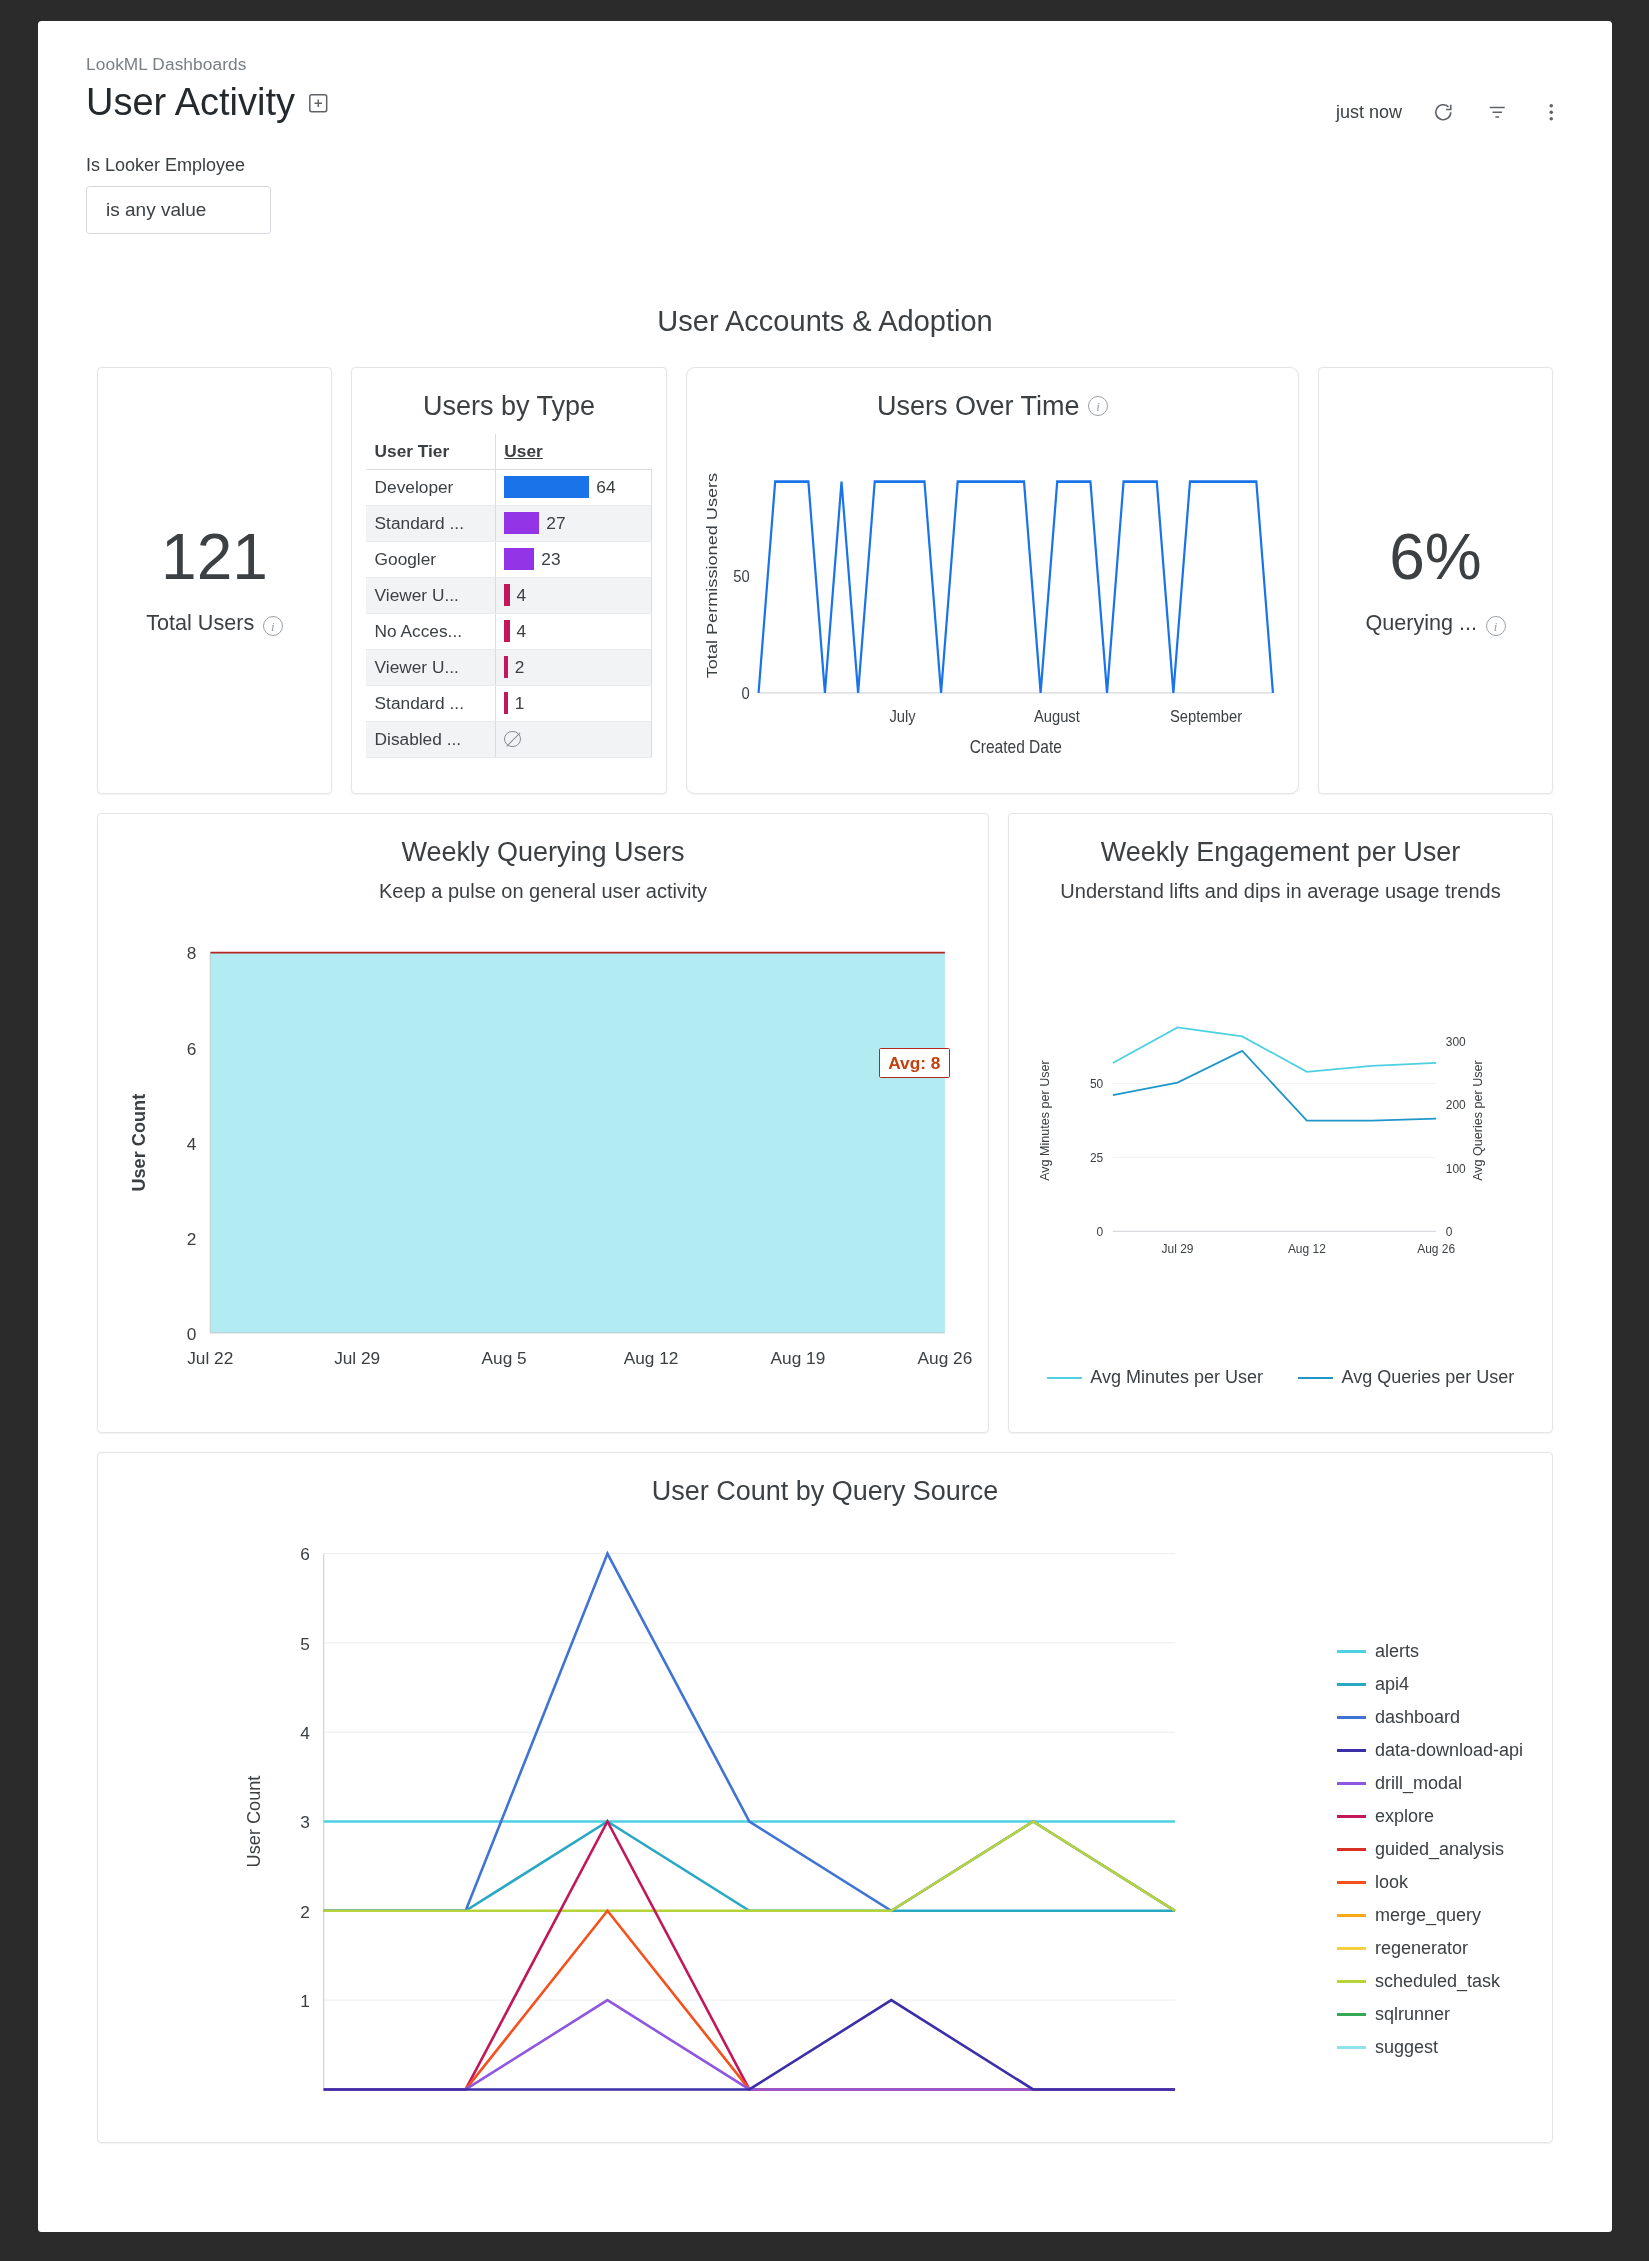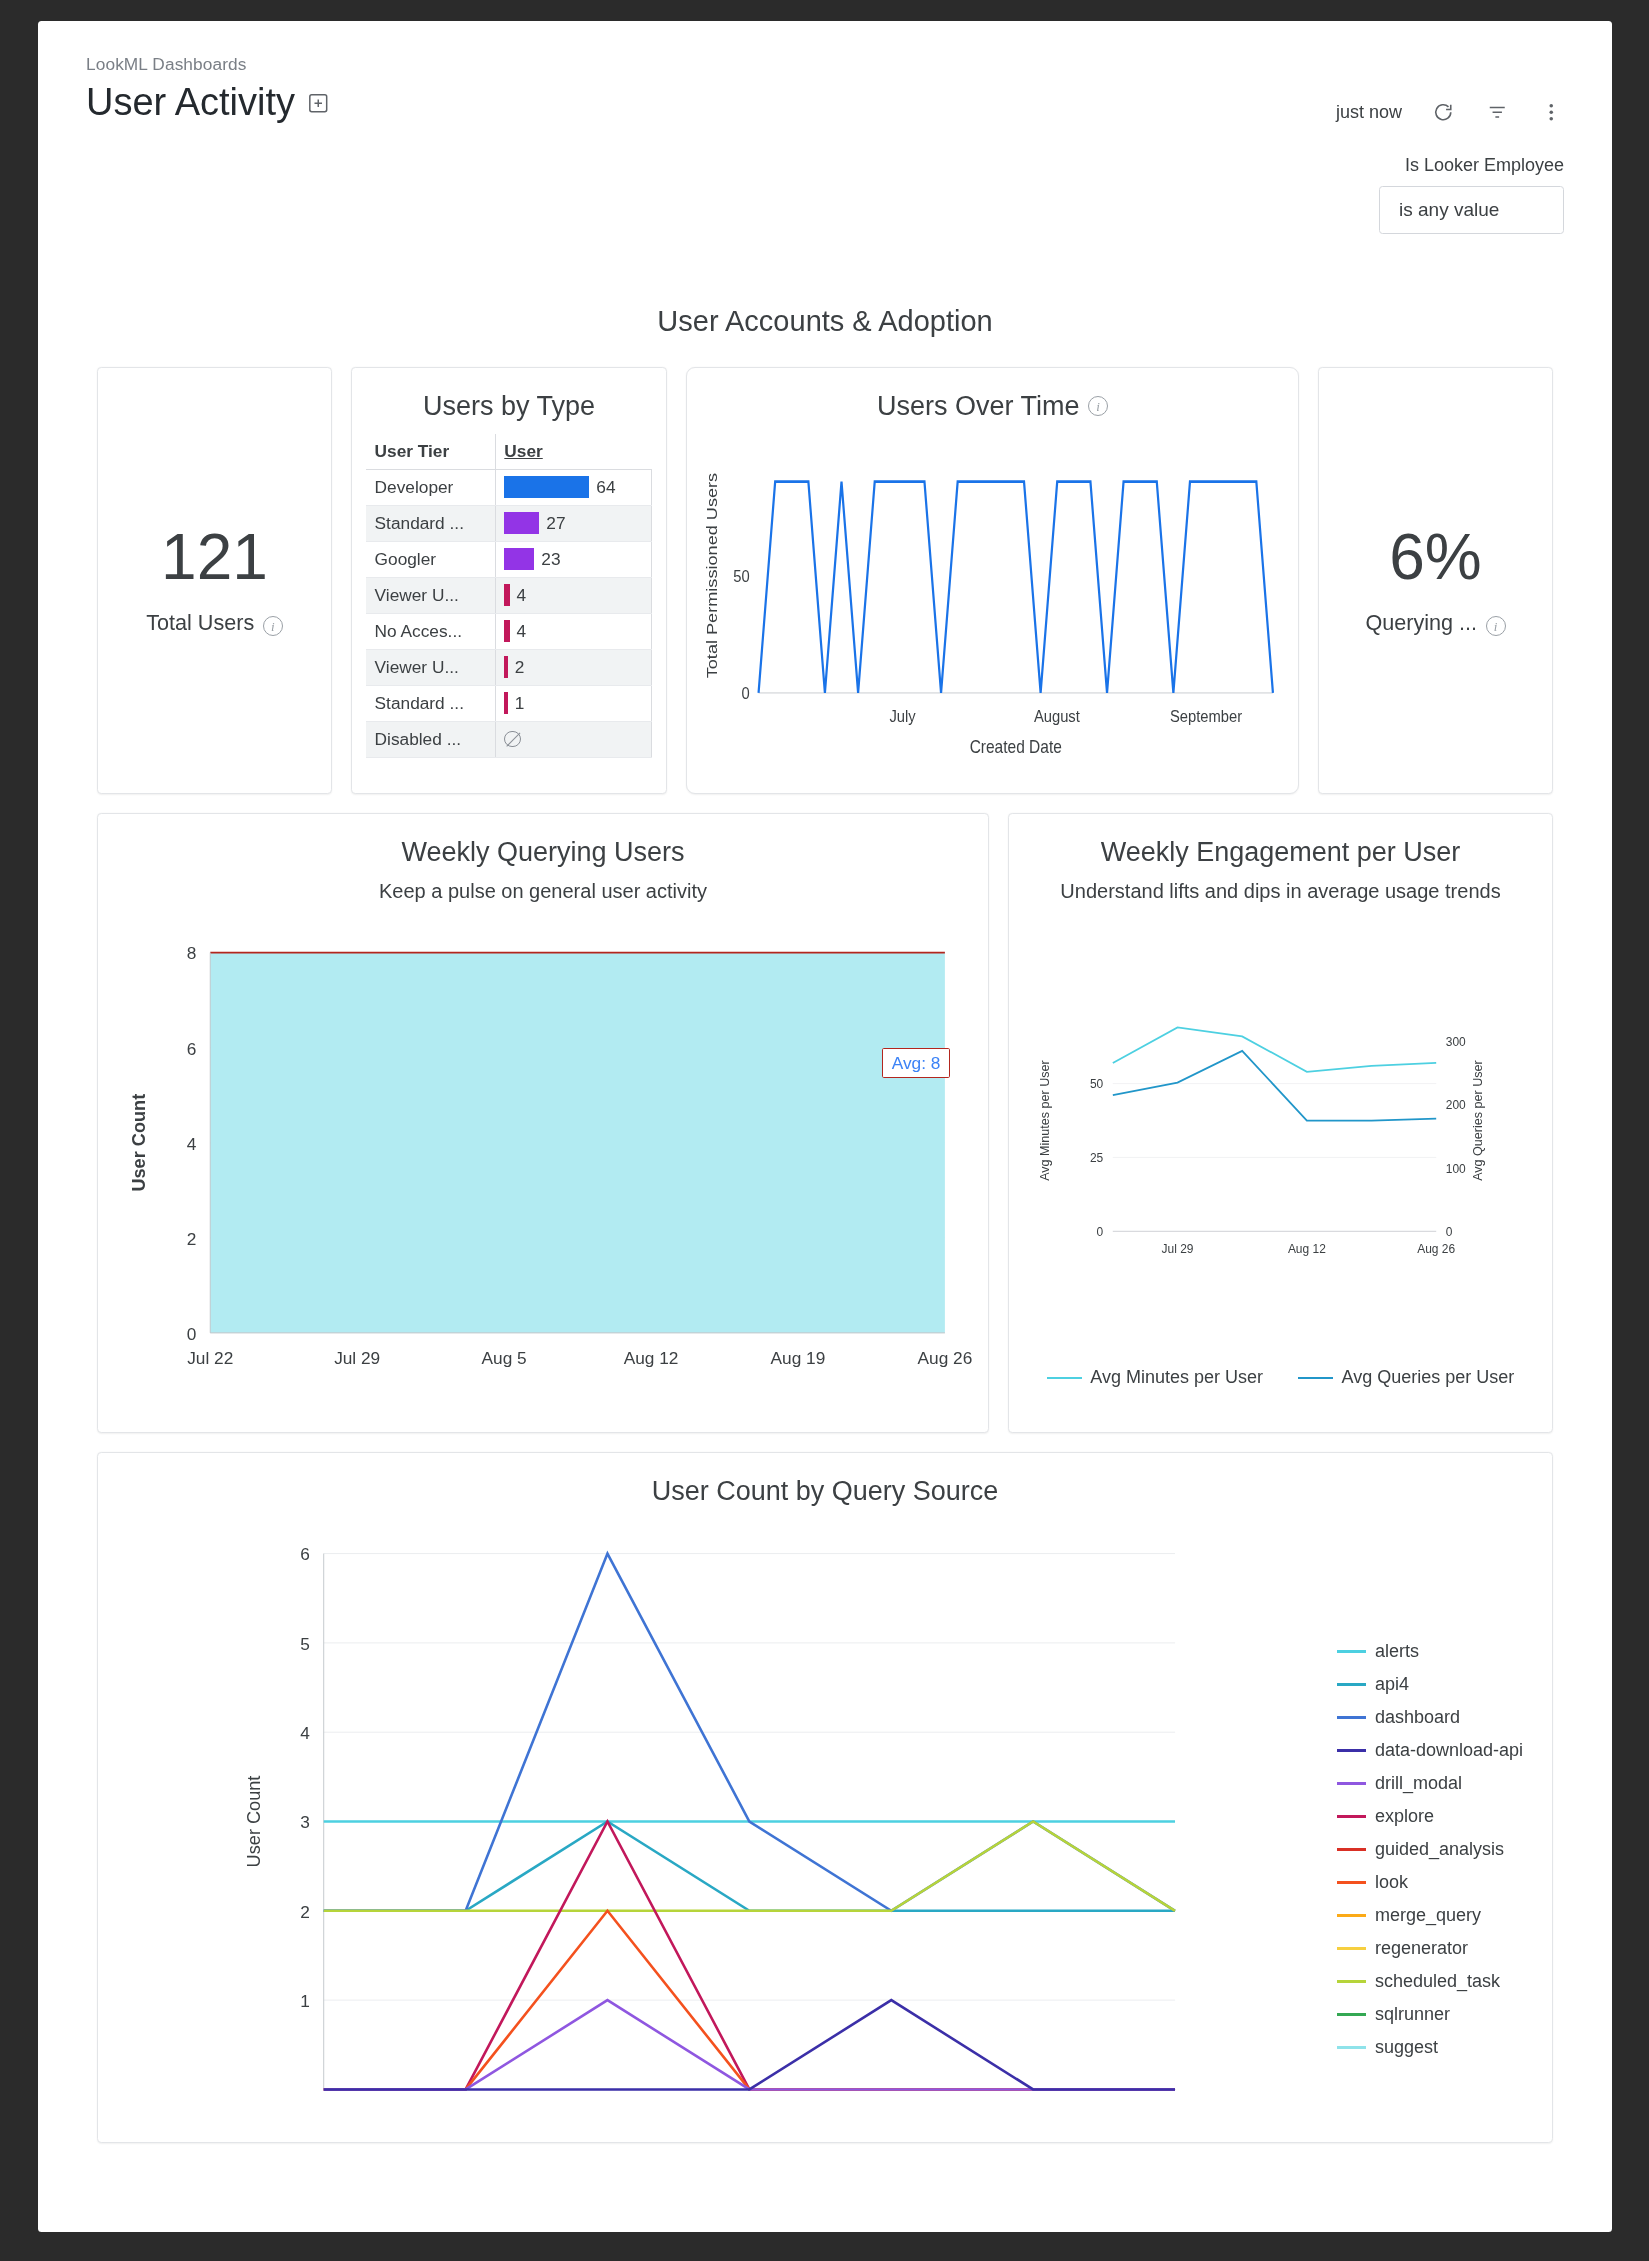--- a/index.html
+++ b/index.html
@@ -60,21 +60,21 @@
   }
   .just-now { font-size: 18px; color: #3c4043; }
   .icon-btn {
     width: 26px; height: 26px;
     display: flex; align-items: center; justify-content: center;
     color: #5f6368;
     cursor: pointer;
   }
 
   
-  .filters { padding: 31px 48px 0 48px; text-align: right; }
+  .filters { padding: 31px 48px 0 48px; }
   .filter-label {
     font-size: 18px;
     color: #3c4043;
     margin-bottom: 10.4px;
   }
   .filter-box {
     display: inline-flex;
     align-items: center;
     border: 0.9px solid #d4d7dc;
     border-radius: 3.5px;
@@ -254,24 +254,24 @@
     display: flex;
     flex-direction: column;
     gap: 12px;
   }
   .legend-col .legend-item { font-size: 18px; }
   .legend-col .legend-swatch { width: 29px; }
 
   .avg-badge {
     position: absolute;
     border: 0.9px solid #b3261e;
-    color: #3b82f6;
+    color: #c2410c;
     background: #fff;
     font-size: 17.3px;
-    font-weight: normal;
+    font-weight: bold;
     padding: 3.5px 8.6px;
     border-radius: 1.7px;
   }
 </style>
 </head>
 <body>
 
 <div class="screen">
 <div class="window">
 

